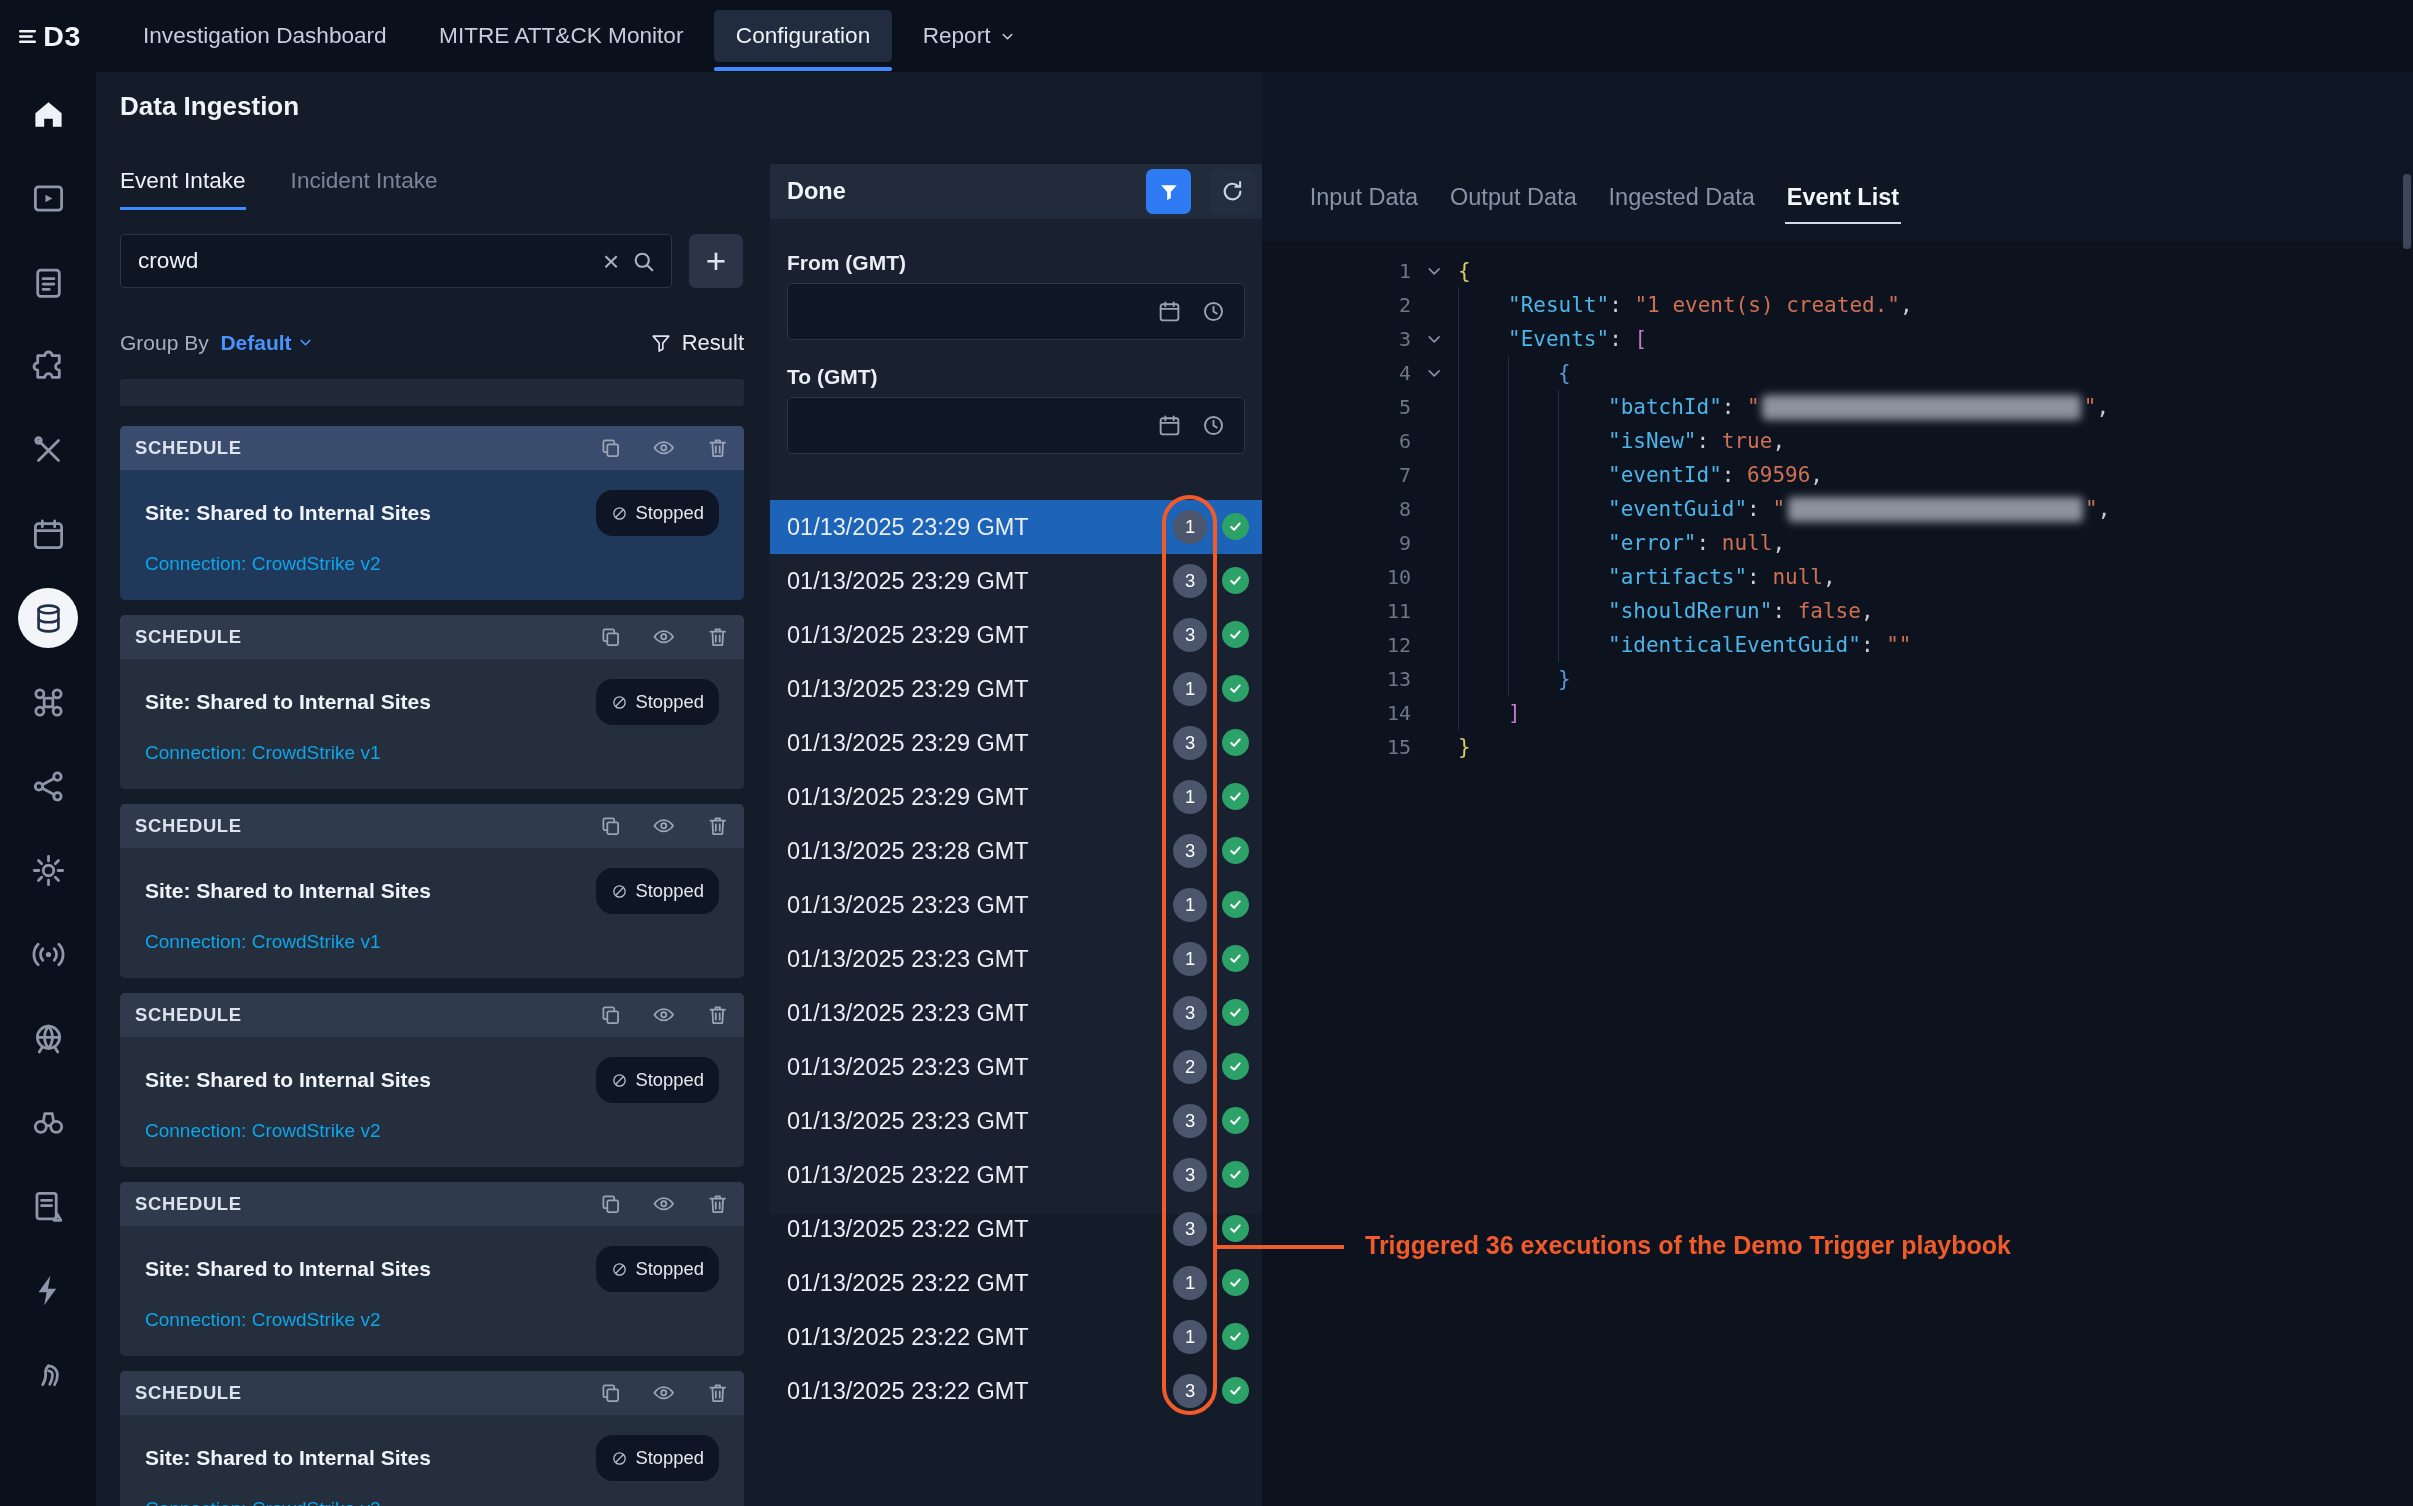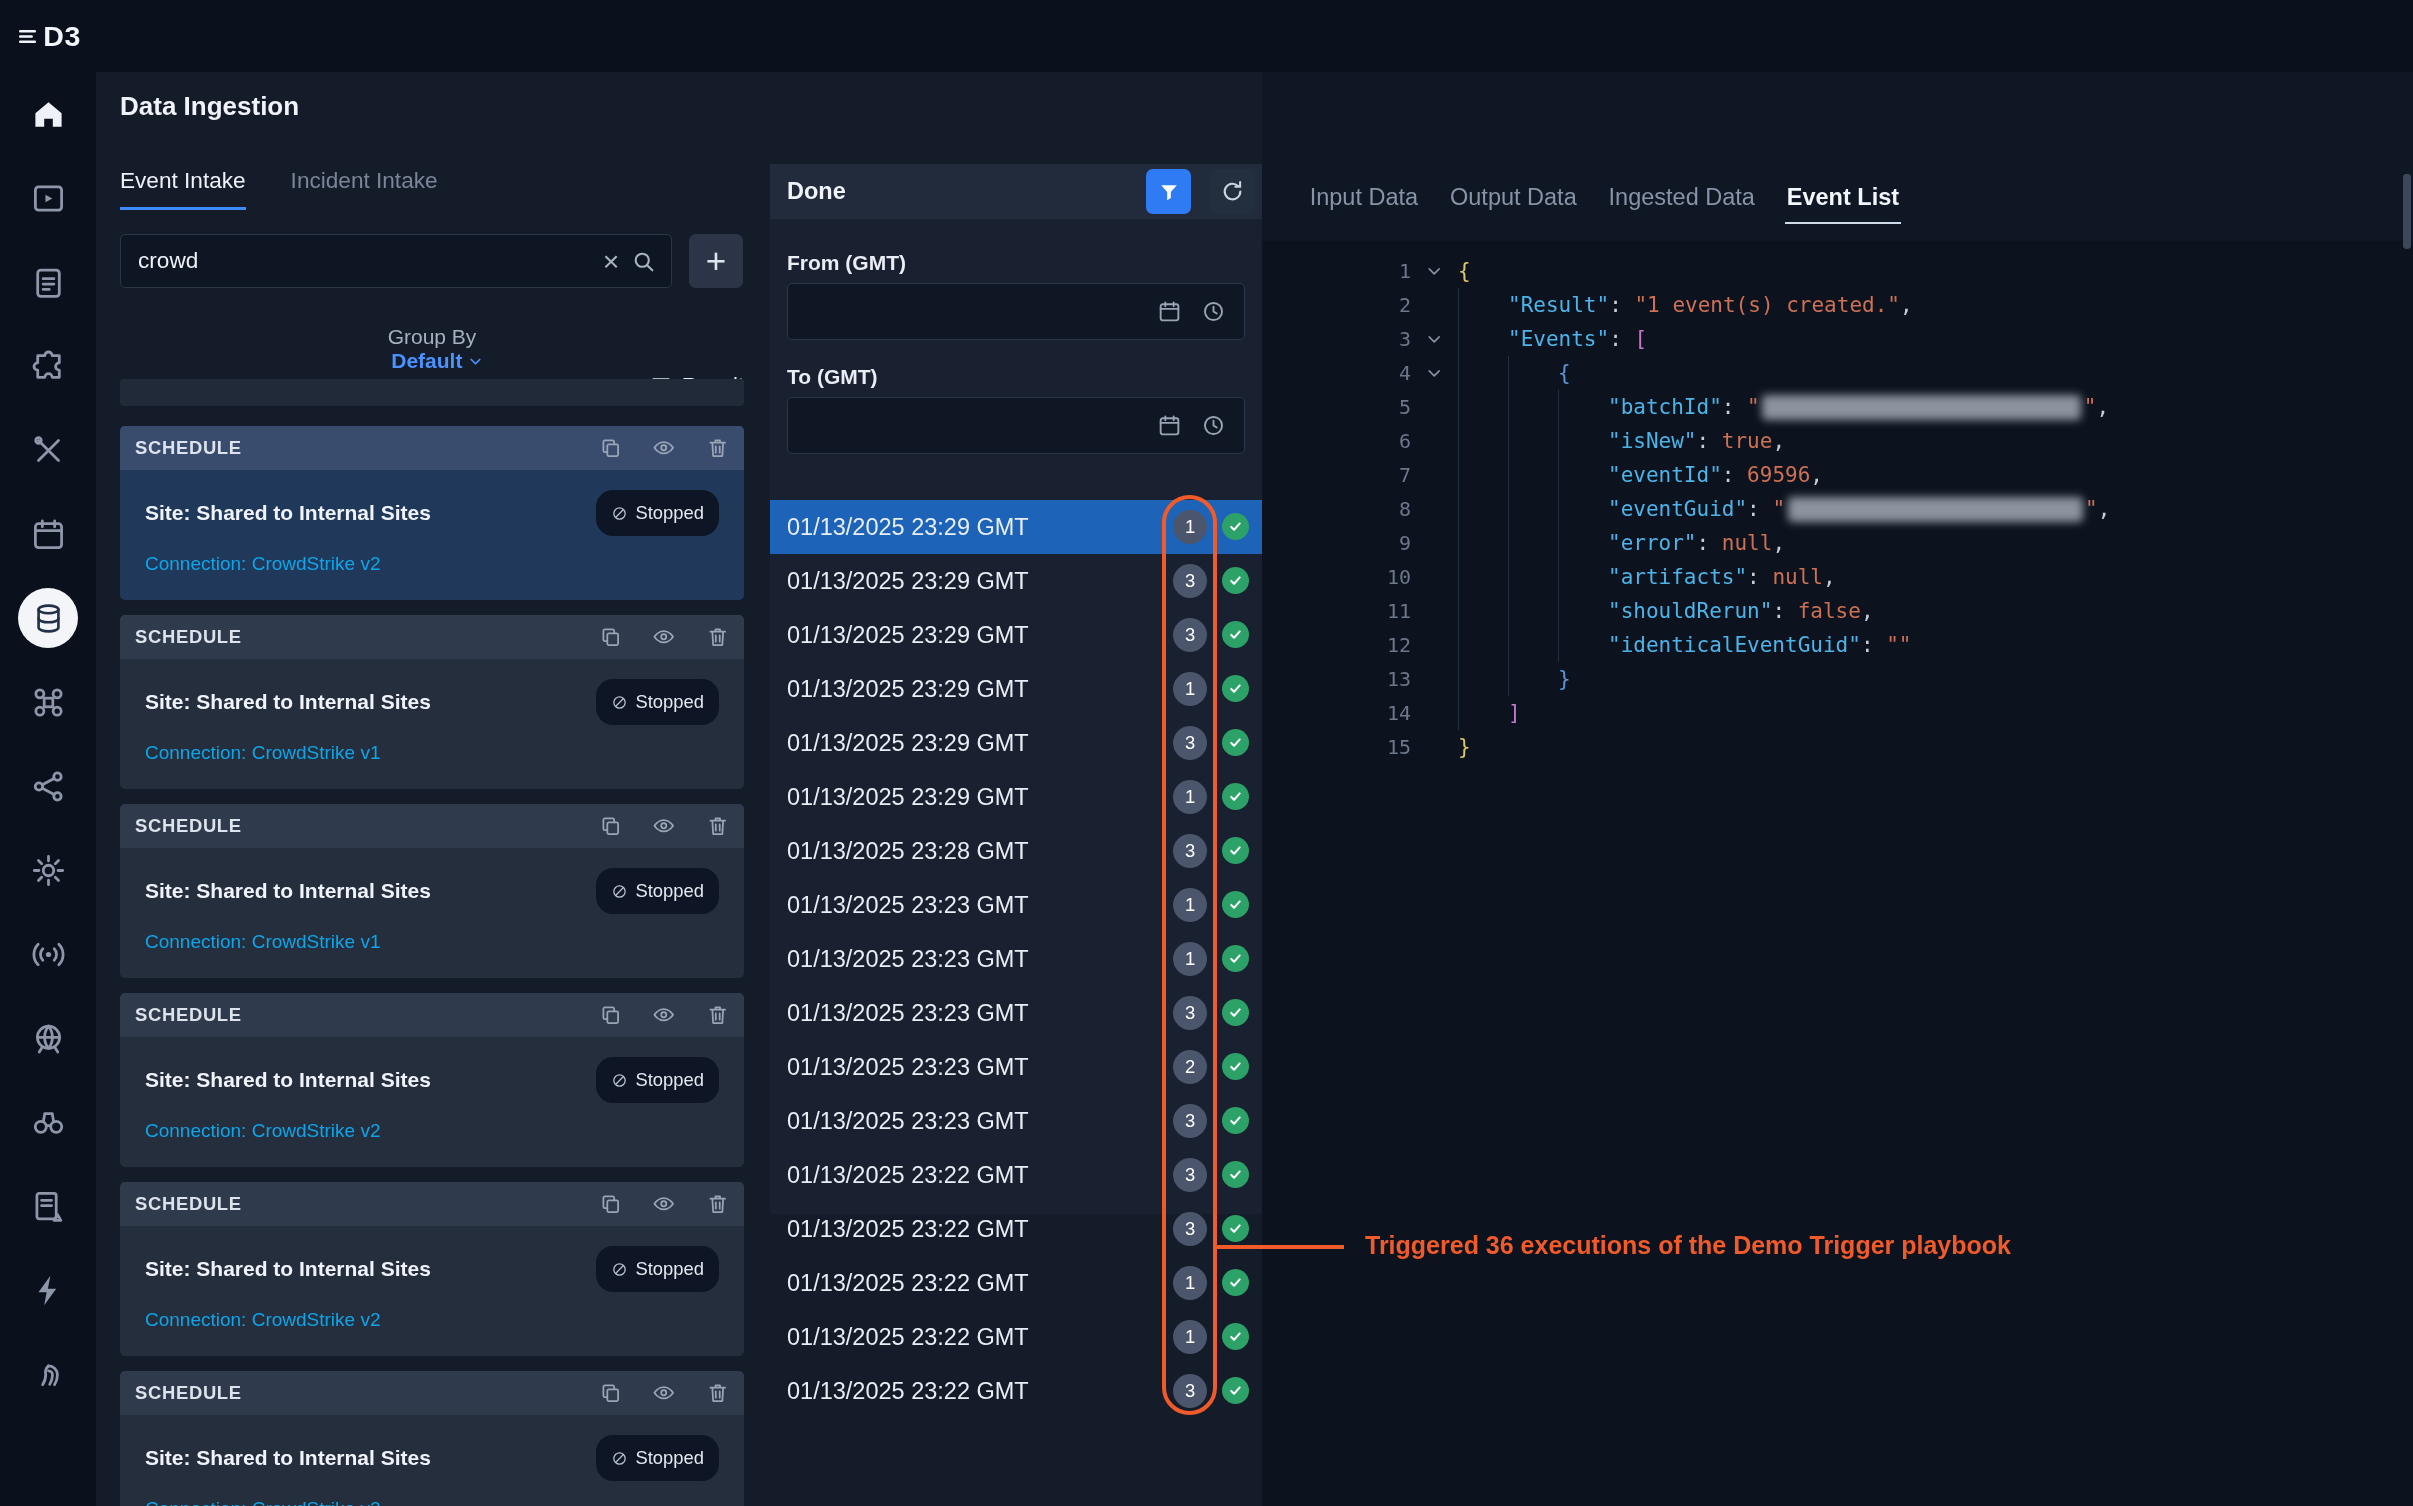--- a/index.html
+++ b/index.html
@@ -36,21 +36,21 @@
   .intake-tab { color:#7a8598; padding-bottom:12.6px; cursor:pointer; }
   .intake-tab.active { color:#eef2f8; border-bottom:3.4px solid #3e8bff; }
 
   .search-box { position:absolute; left:120px; top:234px; width:552px; height:54px; background:#0e1623; border:0.8px solid #2c3649; border-radius:5px; display:flex; align-items:center; }
   .search-box input { flex:1; background:transparent; border:none; outline:none; color:#eef2f8; font-size:22.6px; padding:0 0 0 17px; font-family:"Liberation Sans",sans-serif; }
   .clear-x { font-size:28.5px; color:#aab3c2; padding:0 11.7px; cursor:pointer; line-height:1; }
   .mag { color:#aab3c2; padding-right:15px; cursor:pointer; }
   .mag svg { width:25px; height:25px; }
   .add-btn { position:absolute; left:689px; top:234px; width:54px; height:54px; background:#2b3547; border-radius:6.7px; color:#dfe5ee; font-size:35px; display:flex; align-items:center; justify-content:center; cursor:pointer; }
 
-  .groupby-row { position:absolute; left:120px; top:325px; width:624px; height:35px; display:flex; align-items:center;flex-direction:column; }
+  .groupby-row { position:absolute; left:120px; top:325px; width:624px; height:35px; display:flex; align-items:center; }
   .gb-label { color:#a6b0bf; font-size:21px; }
   .gb-value { color:#4a93ff; font-size:21px; font-weight:600; margin-left:11.7px; display:flex; align-items:center; gap:5px; cursor:pointer; }
   .gb-value svg { width:17px; height:17px; }
   .filter-group { margin-left:auto; display:flex; align-items:center; gap:10px; color:#e6ebf2; cursor:pointer; }
   .filter-group svg { width:22px; height:22px; color:#dfe5ee; }
   .filter-label { font-size:22px; }
 
   .collapsed-bar { position:absolute; left:120px; top:379px; width:624px; height:27px; background:#212a39; border-radius:3.4px; }
 
   .cards { position:absolute; left:120px; top:426px; width:624px; }
@@ -126,20 +126,39 @@
 <body>
 
 <div class="topnav">
   <div class="logo-wrap">
     <span class="logo-bars">
       <svg viewBox="0 0 24 24" fill="none" stroke="currentColor" stroke-width="2.4" stroke-linecap="round">
           <path d="M5 7h14M5 12h11M5 17h14"></path>
         </svg>
     </span>
     <span class="logo-text">D3</span>
+  </div>
+  <div class="nav-items">
+    <div class="nav-item">
+        <span>Investigation Dashboard</span>
+      </div>
+    <div class="nav-item">
+        <span>MITRE ATT&amp;CK Monitor</span>
+      </div>
+    <div class="nav-item active">
+        <span>Configuration</span>
+      </div>
+    <div class="nav-item">
+      <span>Report</span>
+      <span class="nav-chevron">
+          <svg viewBox="0 0 24 24" fill="none" stroke="currentColor" stroke-width="2.2" stroke-linecap="round" stroke-linejoin="round">
+            <path d="M6 9.2l6 6 6-6"></path>
+          </svg>
+        </span>
+    </div>
   </div>
 </div>
 
 <div class="sidebar">
     <div class="side-item bright">
       <span class="plain">
         <svg viewBox="0 0 24 24">
           <path d="M3.5 11.2L12 4l8.5 7.2V20h-5.7v-5.2h-5.6V20H3.5z" fill="currentColor"></path>
         </svg>
       </span>

